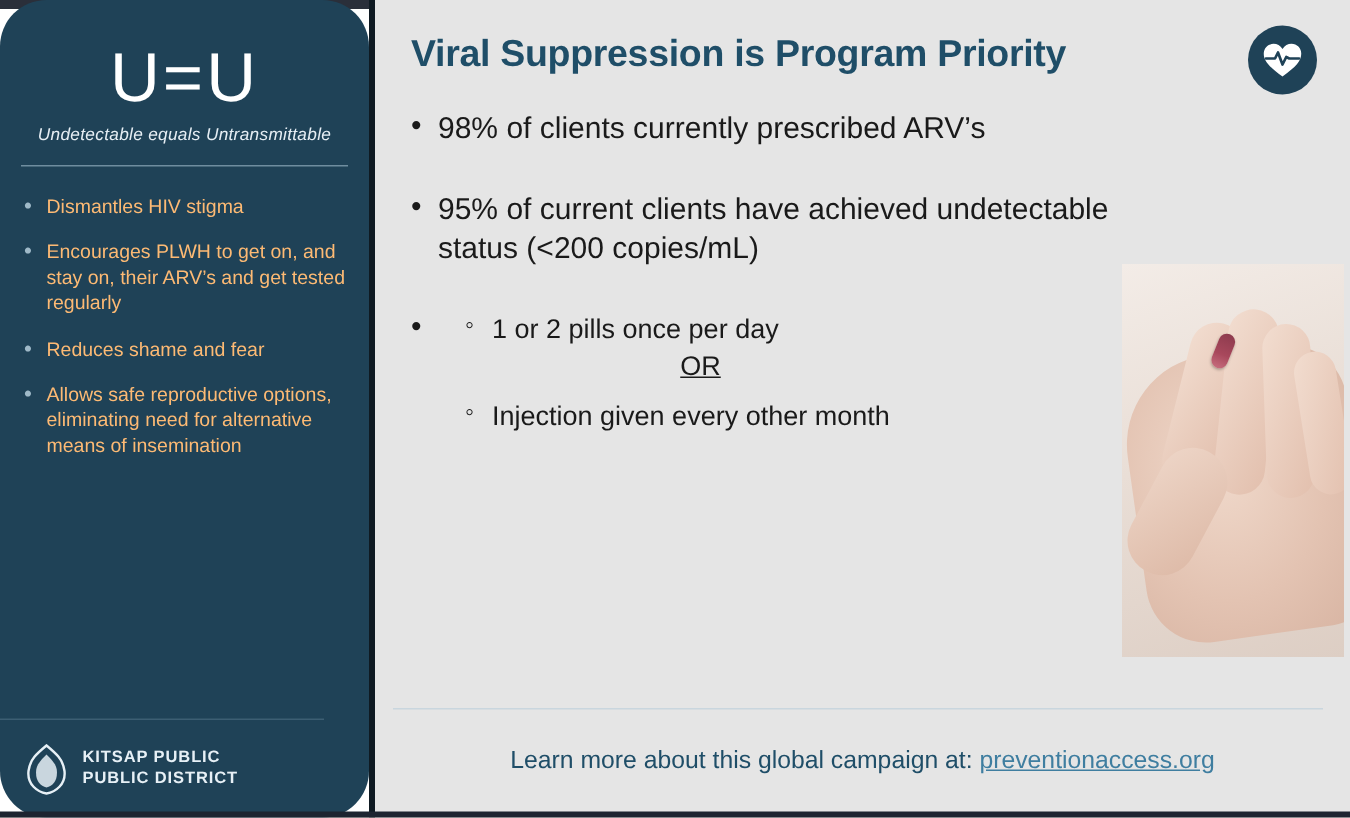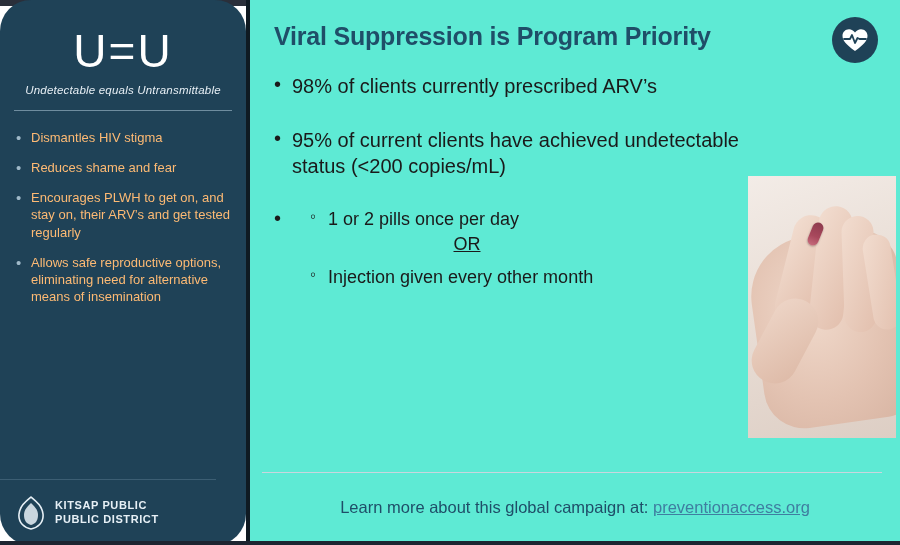--- a/index.html
+++ b/index.html
@@ -133,21 +133,21 @@
     background: #0f1a22;
   }
 
   
   .right-panel {
     position: absolute;
     top: 0;
     left: 250px;
     width: 650px;
     height: 545px;
-    background: #5eead4;
+    background: #e5e5e5;
     box-sizing: border-box;
   }
   .slide-title {
     margin: 22px 0 0 24px;
     font-size: 25px;
     font-weight: 700;
     color: #1f4e68;
     letter-spacing: -0.2px;
     font-family: "Liberation Sans", sans-serif;
     max-width: 530px;
@@ -299,22 +299,22 @@
   <div class="left-panel">
 
     <div class="uu-logo">
       <div class="uu-big">U=U</div>
       <div class="uu-sub">Undetectable equals Untransmittable</div>
       <div class="uu-rule"></div>
     </div>
 
     <ul class="left-list">
       <li><span>Dismantles HIV stigma</span></li>
+      <li><span>Encourages PLWH to get on, and stay on, their ARV’s and get tested regularly</span></li>
       <li><span>Reduces shame and fear</span></li>
-      <li><span>Encourages PLWH to get on, and stay on, their ARV’s and get tested regularly</span></li>
       <li><span>Allows safe reproductive options, eliminating need for alternative means of insemination</span></li>
     </ul>
 
     <div class="kitsap">
       <div class="kitsap-mark">
         <svg width="30" height="34" viewBox="0 0 30 34" aria-hidden="true">
           <path d="M15 1 C9 6 4 10 3 18 C2 27 9 32 15 33 C21 32 28 27 27 18 C26 10 21 6 15 1 Z" fill="none" stroke="#e7f0f6" stroke-width="1.6"></path>
           <path d="M15 7 C11 11 8 14 8 19 C8 25 11 28 15 29 C19 28 22 25 22 19 C22 14 19 11 15 7 Z" fill="#e7f0f6" opacity="0.85"></path>
         </svg>
       </div>

